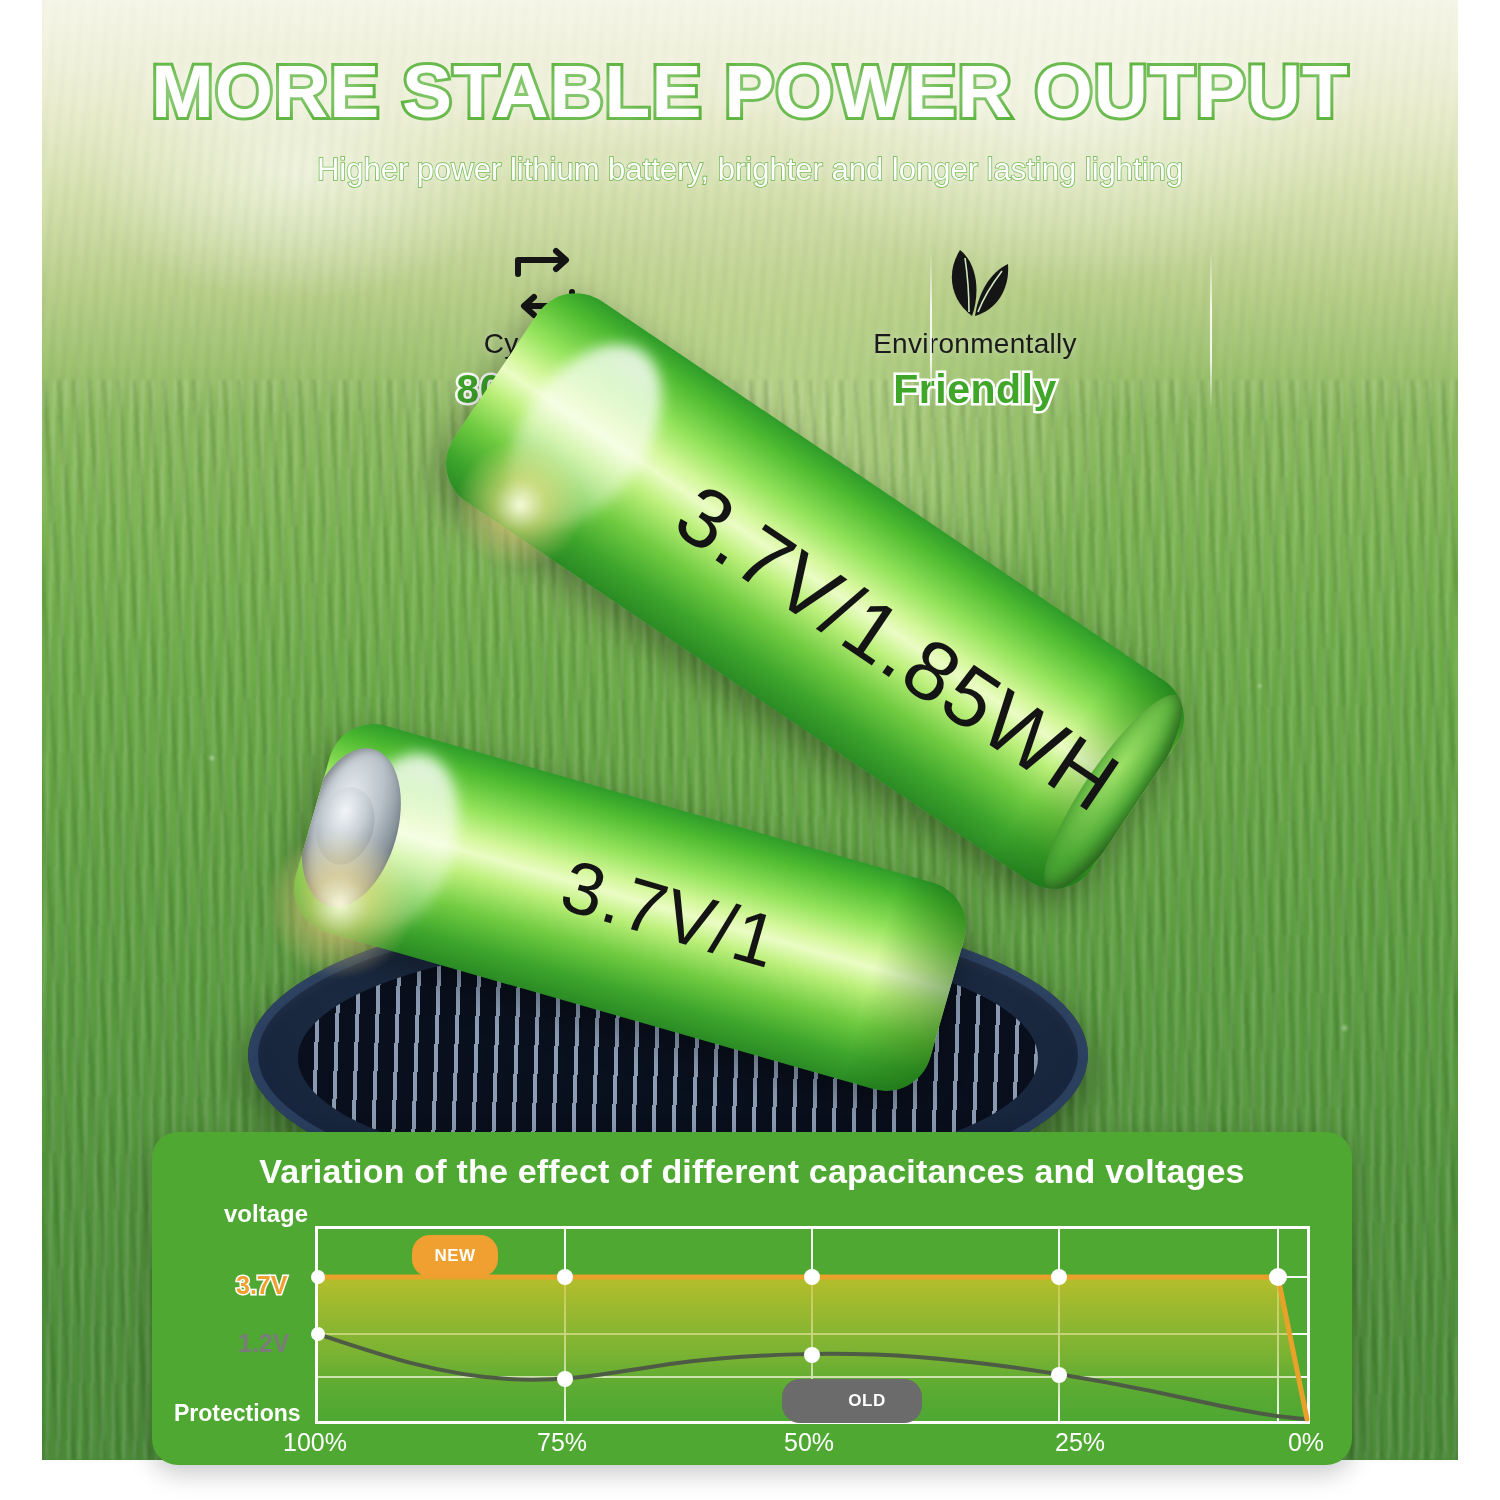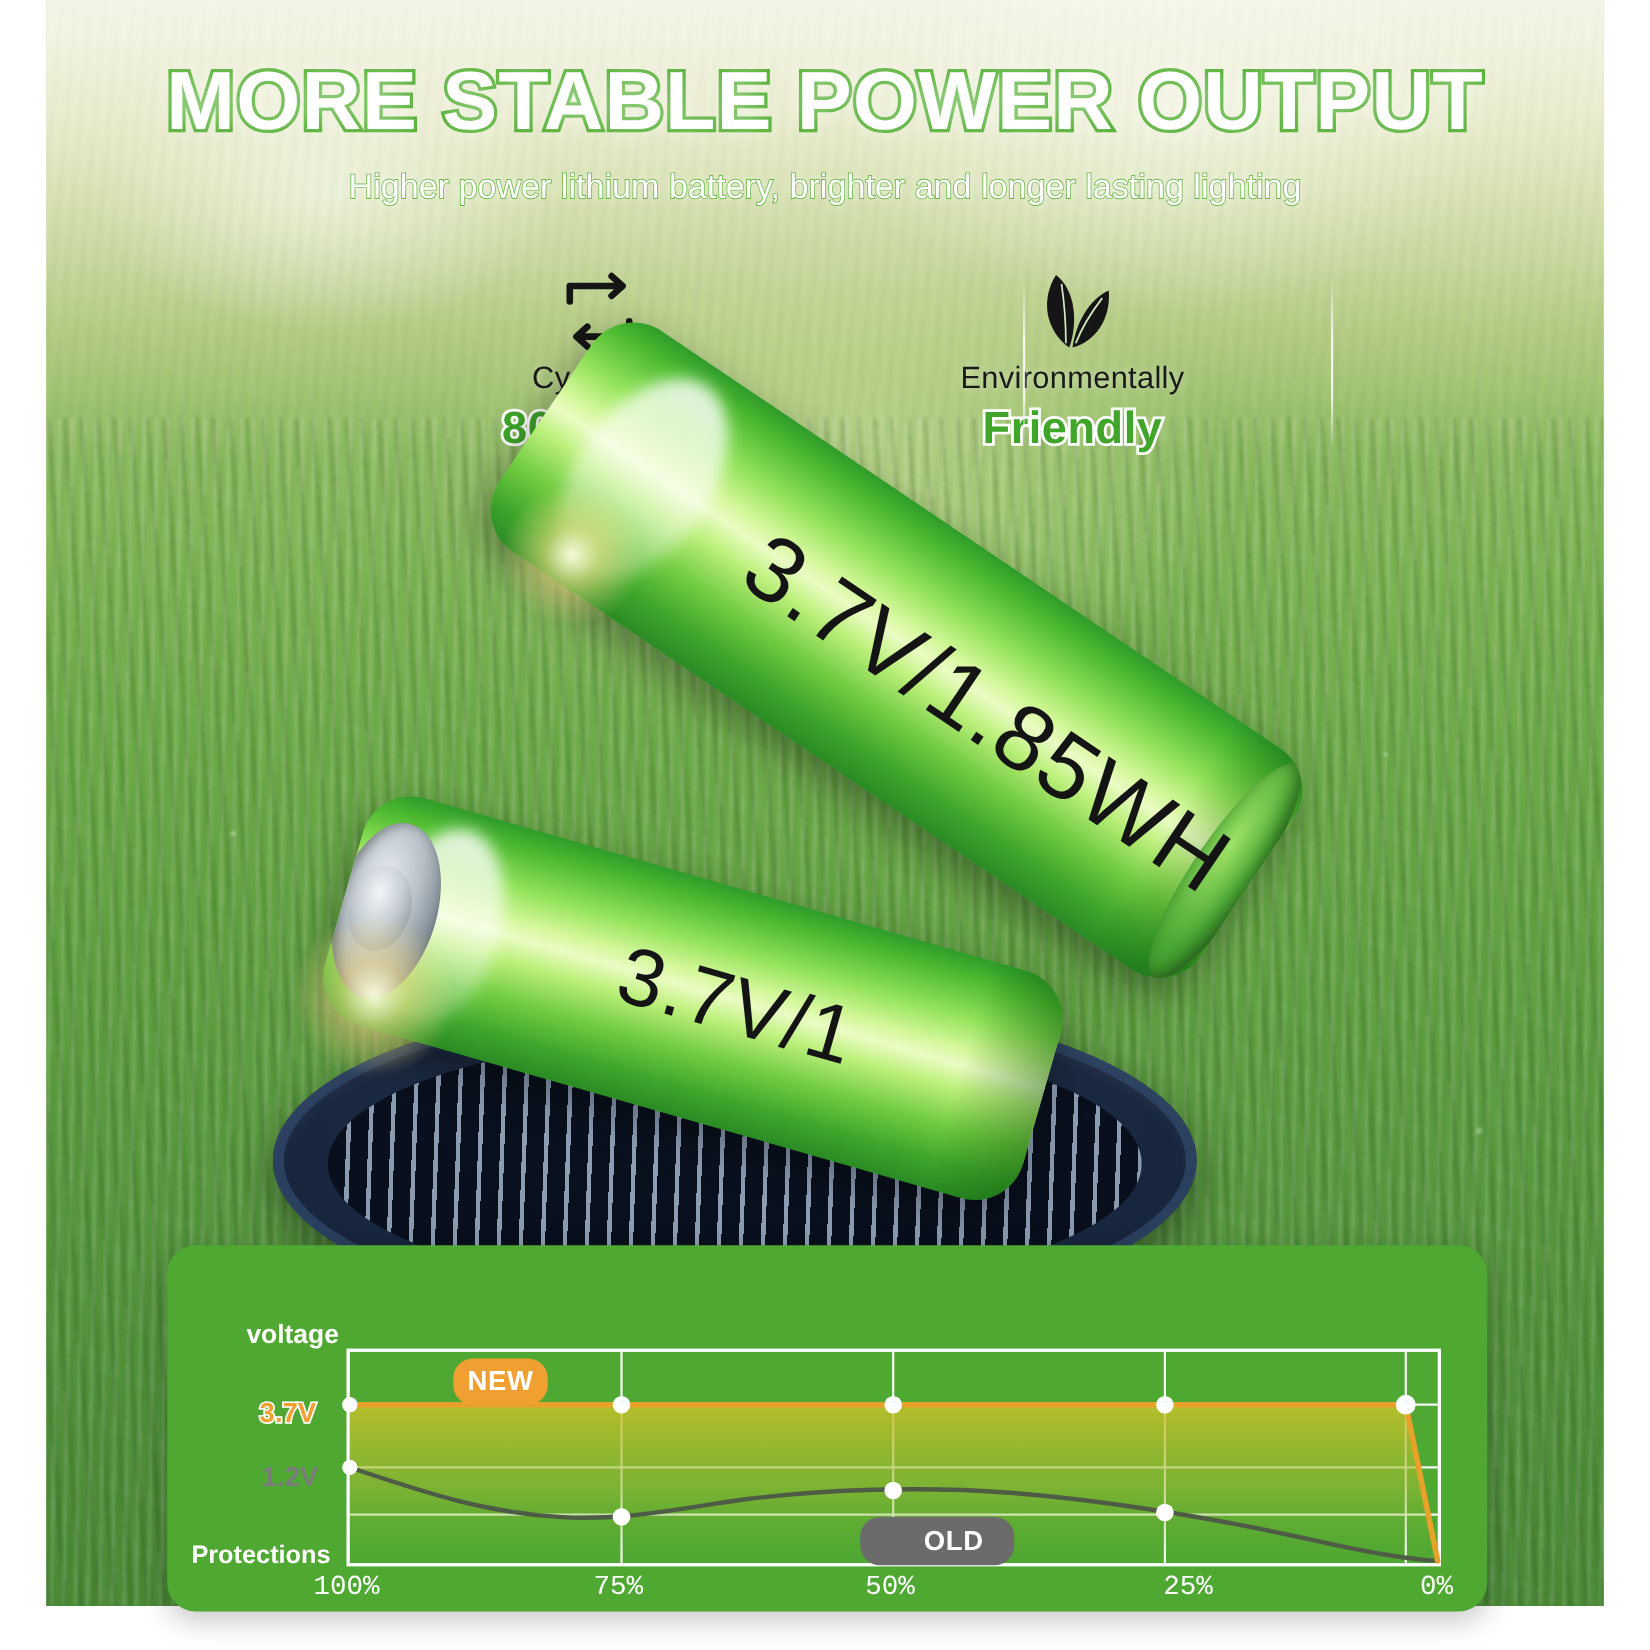--- a/index.html
+++ b/index.html
@@ -222,25 +222,25 @@
     position:absolute;font-size:25px;font-weight:bold;white-space:nowrap;
     text-align:right;
   }
   #tick-37{
     left:84px;top:139px;color:#f0a030;
     -webkit-text-stroke:3px #ffffff;paint-order:stroke fill;
   }
   #tick-12{left:86px;top:197px;color:#7b7b7b;}
   .tick-x{
     position:absolute;top:296px;font-size:25px;color:#ffffff;
-    transform:translateX(-50%);white-space:nowrap;font-family:Liberation Mono, monospace;
+    transform:translateX(-50%);white-space:nowrap;
   }
   .badge{
     position:absolute;border-radius:18px;
-    font-size:25px;font-weight:bold;color:#ffffff;
+    font-size:17px;font-weight:bold;color:#ffffff;
     display:flex;align-items:center;justify-content:center;
     letter-spacing:.5px;
     text-align:center;
   }
   #badge-new{left:412px;top:1235px;width:86px;height:42px;background:#f0a030;}
   #badge-old{left:782px;top:1379px;width:110px;height:44px;background:#6b6b6b;padding-left:30px;}
 </style>
 </head>
 <body>
 
@@ -314,20 +314,21 @@
       <div class="batt-cap"></div>
       <div class="batt-txt">3.7V/1.85WH</div>
     </div>
   </div>
 
   <div class="flare" id="flare-a"></div>
   <div class="flare" id="flare-b"></div>
 
   <div class="panel">
 
+    <div class="panel-title">Variation of the effect of different capacitances and voltages</div>
 
     <div class="ylabel">voltage</div>
     <div class="xlabel">Protections</div>
 
     <div class="tick-y" id="tick-37">3.7V</div>
     <div class="tick-y" id="tick-12">1.2V</div>
 
     <div class="plot">
       <svg width="989" height="192" viewBox="0 0 989 192">
 

